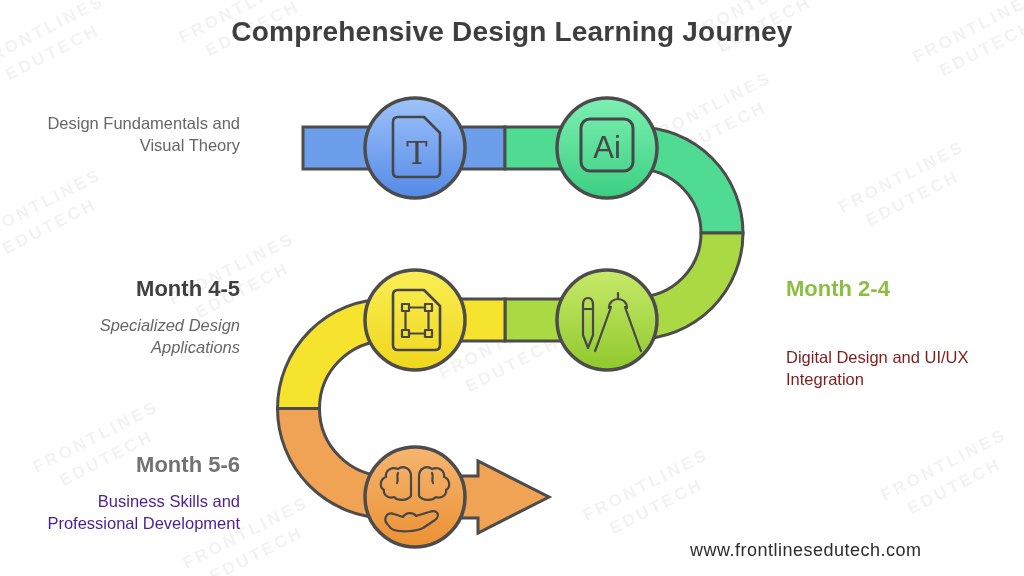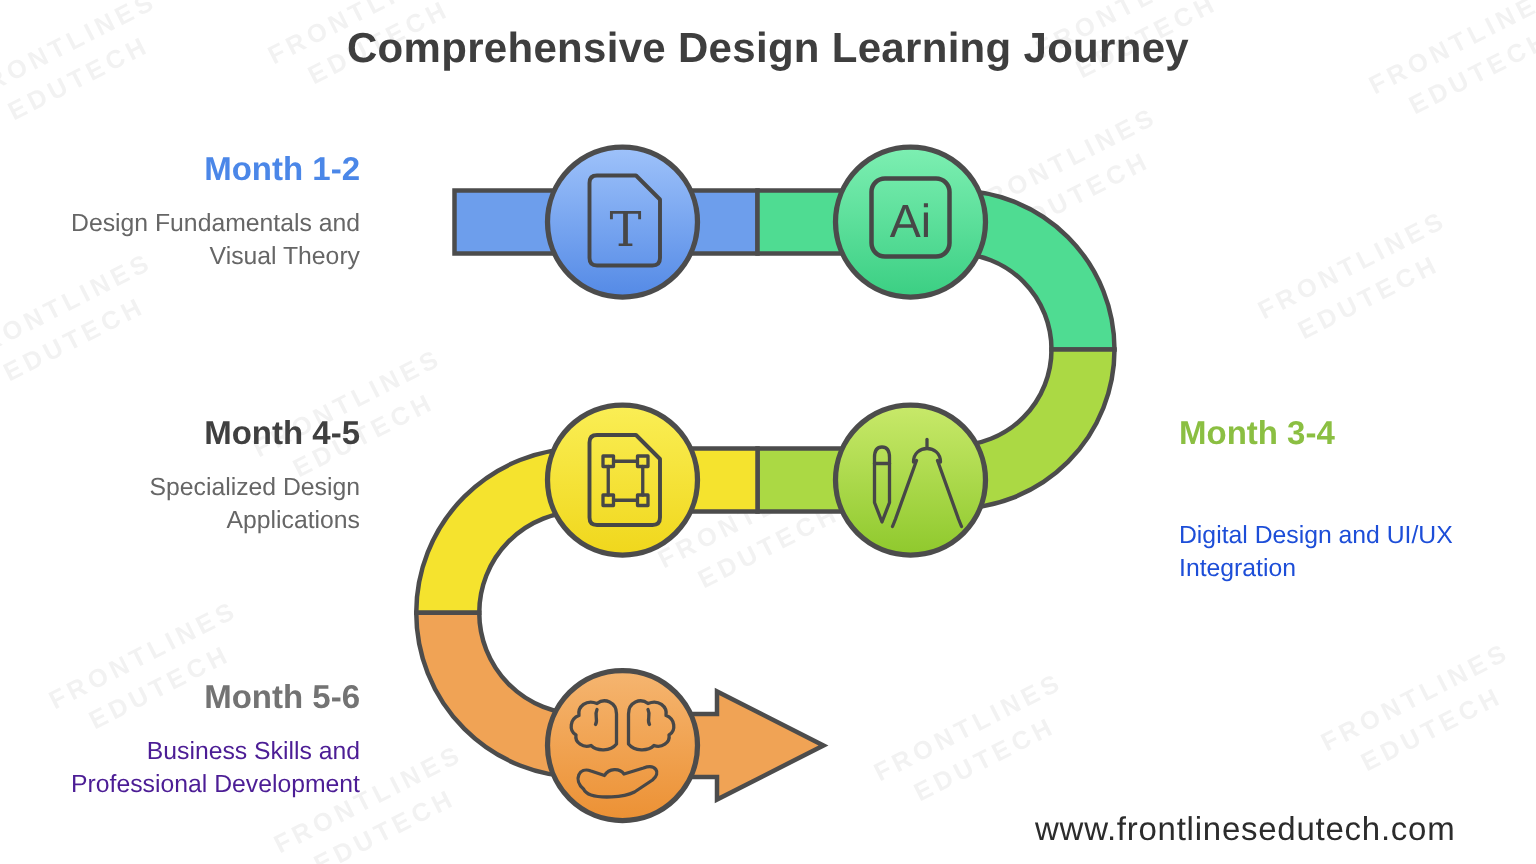--- a/index.html
+++ b/index.html
@@ -23,21 +23,21 @@
   .block.left{left:18px;width:222px;text-align:right;}
   .block.right{left:786px;width:232px;text-align:left;}
   .m-label{font-size:22px;font-weight:700;line-height:26px;}
   .m-desc{
     margin-top:12px;font-size:16.5px;line-height:22px;
     white-space:pre-line;
   }
   
   .footer{
     position:absolute;left:690px;top:540px;
-    font-size:22px;letter-spacing:.5px;
+    font-size:18px;letter-spacing:.5px;
   }
   
   .journey{position:absolute;left:0;top:0;}
   .seg{stroke:#4c4c4c;stroke-width:3;}
   .node{stroke:#4c4c4c;stroke-width:3.5;}
   .ic{fill:none;stroke:#474747;stroke-width:2.6;stroke-linecap:round;stroke-linejoin:round;}
   .ic-thin{fill:none;stroke:#474747;stroke-width:2.2;stroke-linecap:round;stroke-linejoin:round;}
 </style>
 </head>
 <body>
@@ -52,37 +52,36 @@
 <div class="wm" style="left: 168px; top: 256px; color: rgba(70, 70, 70, 0.07);"><span>FRONTLINES</span><br><span>EDUTECH</span></div>
 <div class="wm" style="left: 438px; top: 330px; color: rgba(70, 70, 70, 0.07);"><span>FRONTLINES</span><br><span>EDUTECH</span></div>
 <div class="wm" style="left: 32px; top: 424px; color: rgba(70, 70, 70, 0.07);"><span>FRONTLINES</span><br><span>EDUTECH</span></div>
 <div class="wm" style="left: 182px; top: 520px; color: rgba(70, 70, 70, 0.07);"><span>FRONTLINES</span><br><span>EDUTECH</span></div>
 <div class="wm" style="left: 582px; top: 472px; color: rgba(70, 70, 70, 0.07);"><span>FRONTLINES</span><br><span>EDUTECH</span></div>
 <div class="wm" style="left: 880px; top: 452px; color: rgba(70, 70, 70, 0.07);"><span>FRONTLINES</span><br><span>EDUTECH</span></div>
 
 <div class="title" style="color: rgb(62, 62, 62);">Comprehensive Design Learning Journey</div>
 
 <div class="block left" style="top:100px">
-  <div class="m-label" style="color: rgb(75, 135, 232);">Month 1-2</div>
   <div class="m-desc" style="color: rgb(102, 102, 102);">Design Fundamentals and
 Visual Theory</div>
 </div>
 
 <div class="block right" style="top:100px">
 </div>
 
 <div class="block right" style="top:276px">
-  <div class="m-label" style="color: rgb(139, 191, 66);">Month 3-4</div>
-  <div class="m-desc" style="color: #1d4ed8; margin-top: 44px;">Digital Design and UI/UX
+  <div class="m-label" style="color: rgb(139, 191, 66);">Month 2-4</div>
+  <div class="m-desc" style="color: #7f1d1d; margin-top: 44px;">Digital Design and UI/UX
 Integration</div>
 </div>
 
 <div class="block left" style="top:276px">
   <div class="m-label" style="color: #404040;">Month 4-5</div>
-  <div class="m-desc" style="color: rgb(102, 102, 102);">Specialized Design
+  <div class="m-desc" style="color: rgb(102, 102, 102); font-style: italic;">Specialized Design
 Applications</div>
 </div>
 
 <div class="block left" style="top:452px">
   <div class="m-label" style="color: #737373;">Month 5-6</div>
   <div class="m-desc" style="color: #4c1d95;">Business Skills and
 Professional Development</div>
 </div>
 
 <svg class="journey" width="1024" height="576" viewBox="0 0 1024 576">

